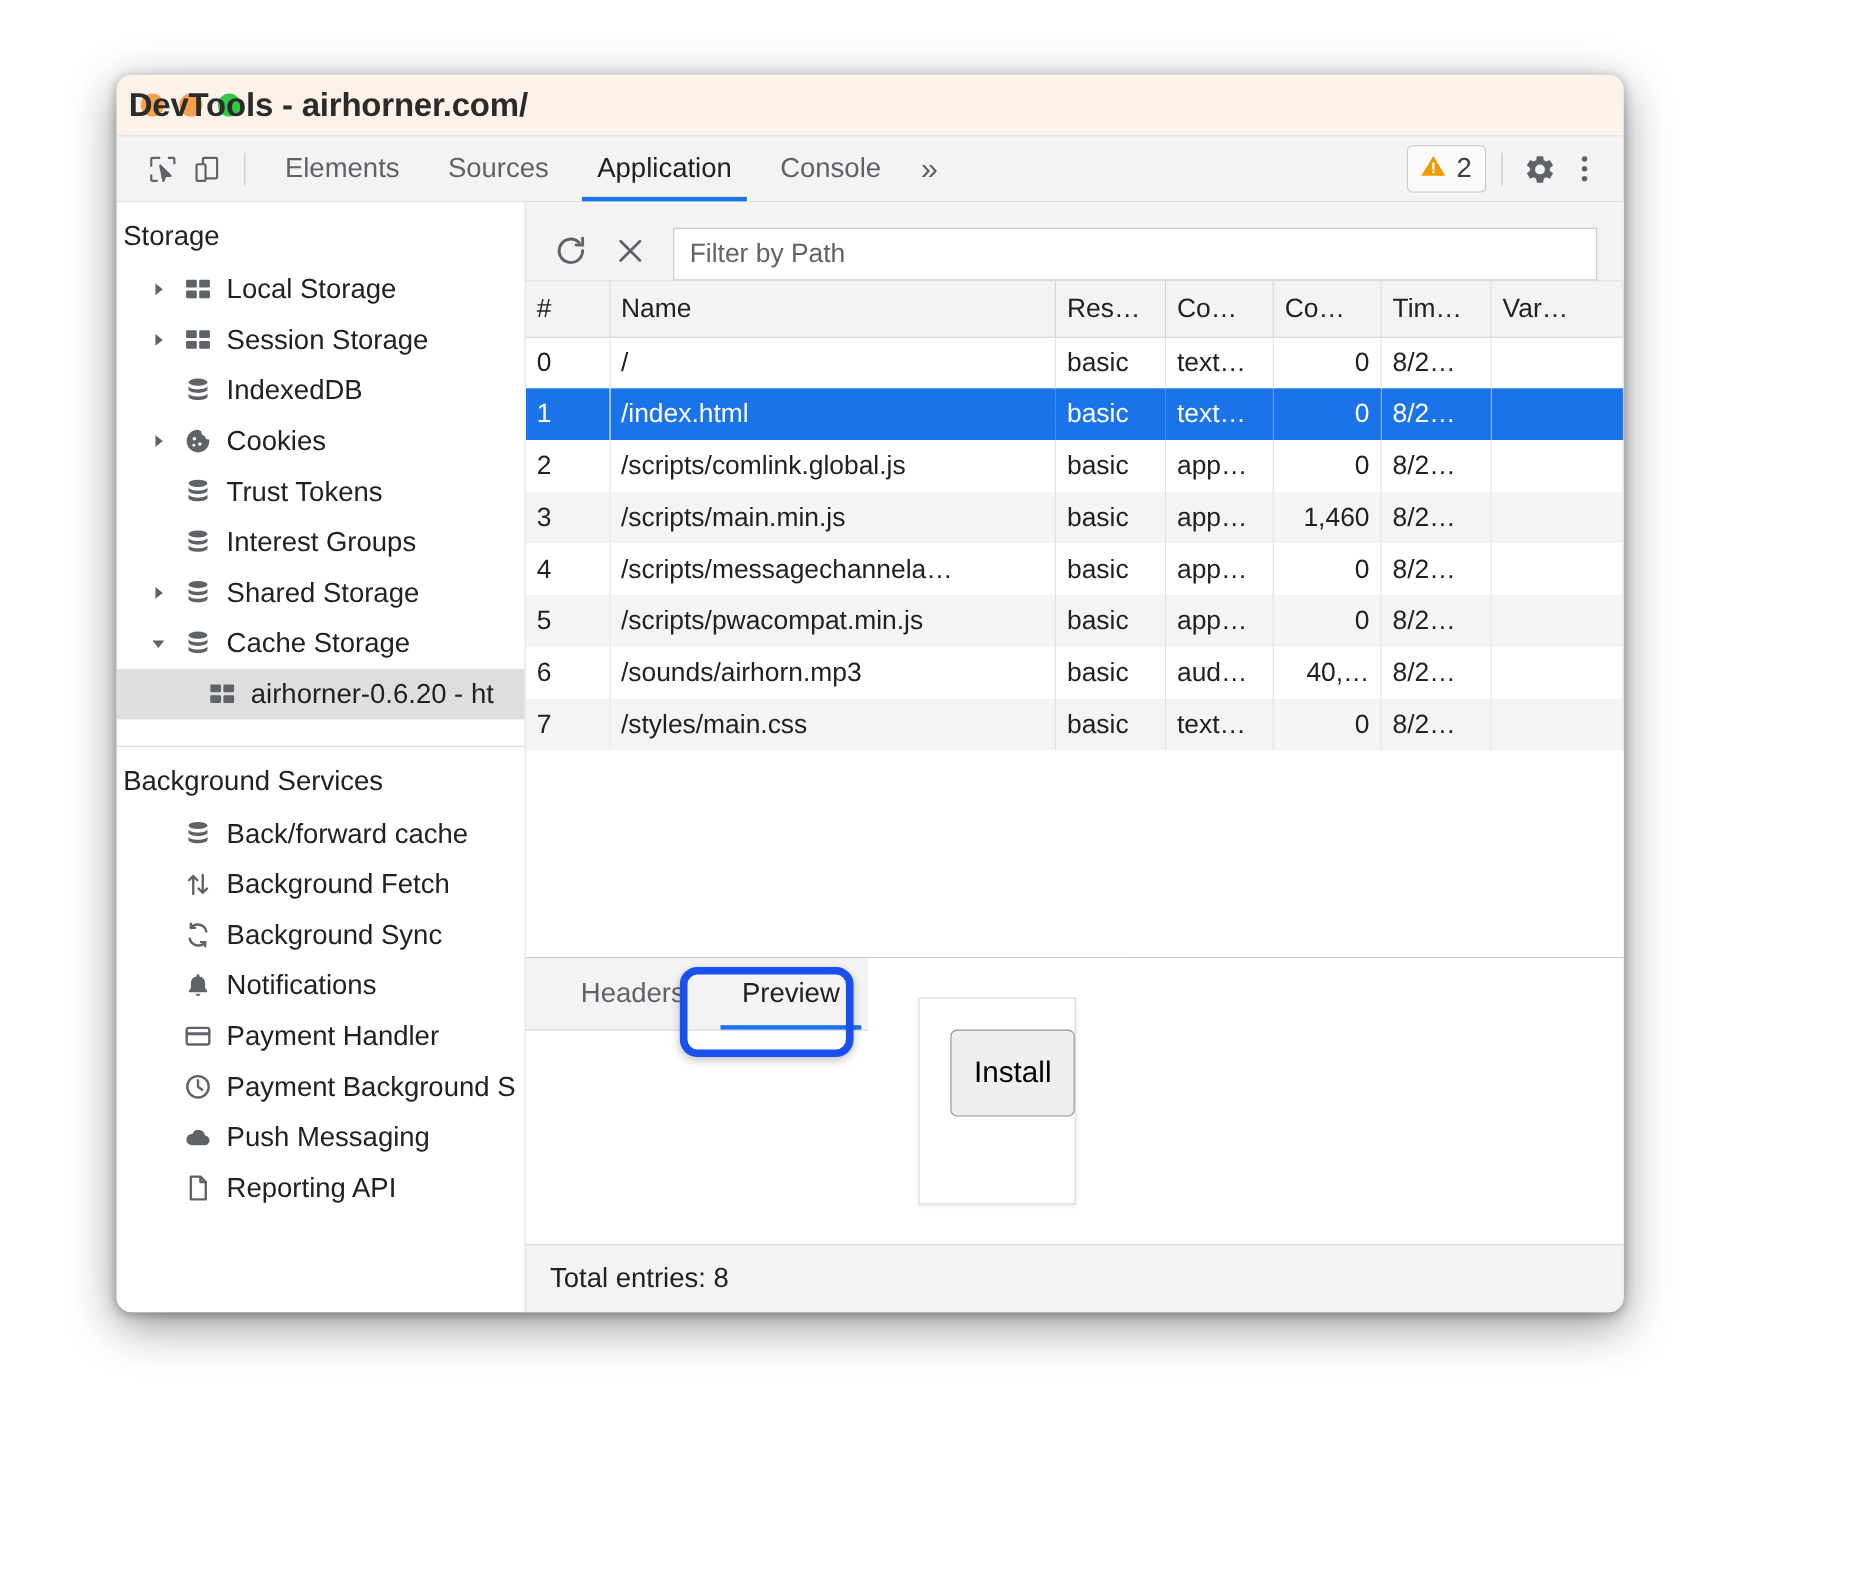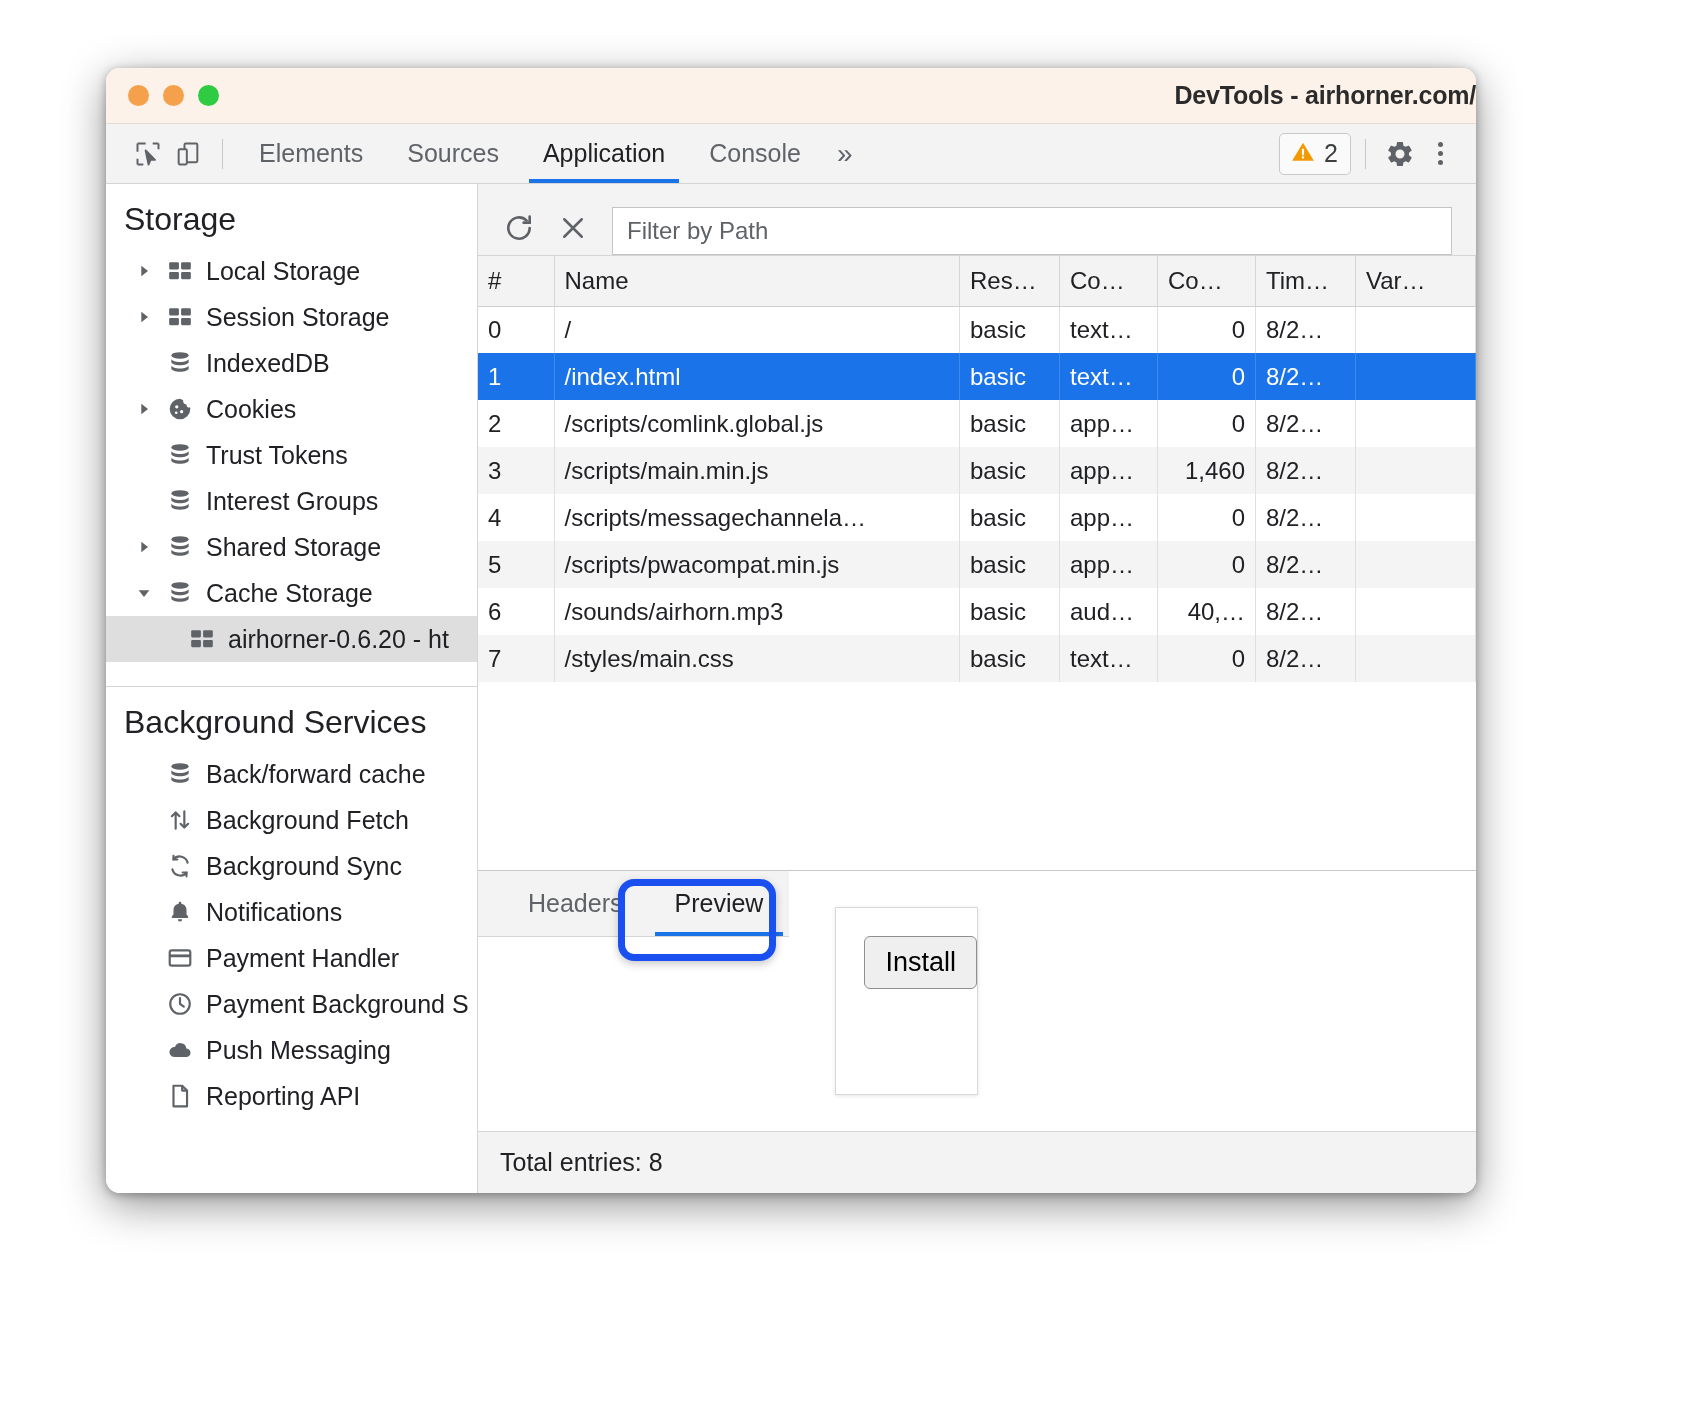--- a/index.html
+++ b/index.html
@@ -31,22 +31,22 @@
     background: #fdf2ea;
     border-bottom: 1px solid #e4dcd6;
     display: flex; align-items: center;
   }
   .traffic { display: flex; gap: 14px; margin-left: 22px; }
   .light { width: 21px; height: 21px; border-radius: 50%; }
   .light.close { background: #f5a04a; }
   .light.min   { background: #f5a04a; }
   .light.max   { background: #2ecb43; }
   .win-title {
-    position: absolute; left: 0; right: 0; text-align: right;
-    font-size: 25px; font-weight: bold; color: #2b2b2b;
+    position: absolute; left: 11px; right: 0; text-align: left;
+    font-size: 30px; font-weight: bold; color: #2b2b2b;
     letter-spacing: -0.2px;
   }
 
   
   .dt-toolbar {
     height: 60px; flex: 0 0 60px;
     background: #f3f3f3;
     border-bottom: 1px solid #d5d5d5;
     display: flex; align-items: center;
     padding: 0 16px 0 22px;
@@ -87,22 +87,22 @@
 
   
   .sidebar {
     width: 372px; flex: 0 0 372px;
     background: #ffffff;
     border-right: 1px solid #d5d5d5;
     display: flex; flex-direction: column;
     overflow: hidden;
   }
   .panel-title {
-    font-size: 32px; color: #202124;
-    padding: 17px 0 10px 18px;
+    font-size: 25px; color: #202124;
+    padding: 17px 0 10px 6px;
   }
   .tree { padding-bottom: 6px; }
   .tree-item {
     display: flex; align-items: center;
     height: 46px;
     padding-left: 30px;
     font-size: 25px; color: #202124;
     white-space: nowrap;
     cursor: pointer;
   }
@@ -217,21 +217,21 @@
     height: 100%;
     box-shadow: 0 1px 4px rgba(0,0,0,0.10);
     padding: 28px 0 0 28px;
   }
   .install-btn {
     font-family: "Liberation Sans", sans-serif;
     font-size: 27px; color: #000;
     background: #efefef;
     border: 1px solid #8f8f8f;
     border-radius: 6px;
-    padding: 10px 20px;
+    padding: 23px 20px;
     cursor: pointer;
   }
   .statusbar {
     height: 62px; flex: 0 0 62px;
     background: #f3f3f3;
     border-top: 1px solid #d5d5d5;
     display:flex; align-items:center;
     padding-left: 22px;
     font-size: 25px; color: #202124;
   }

